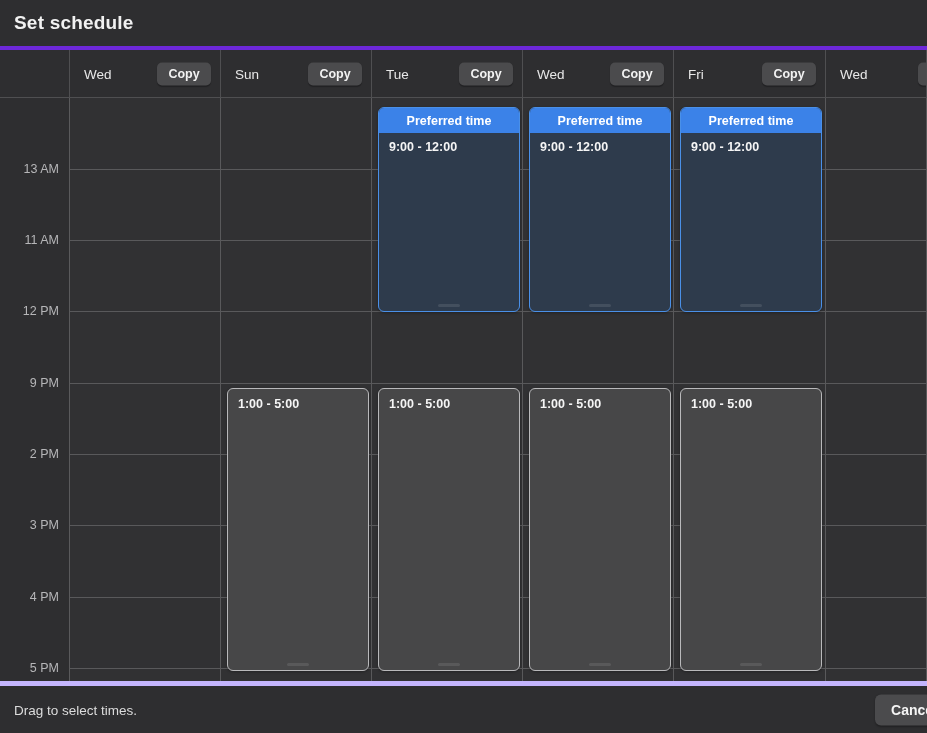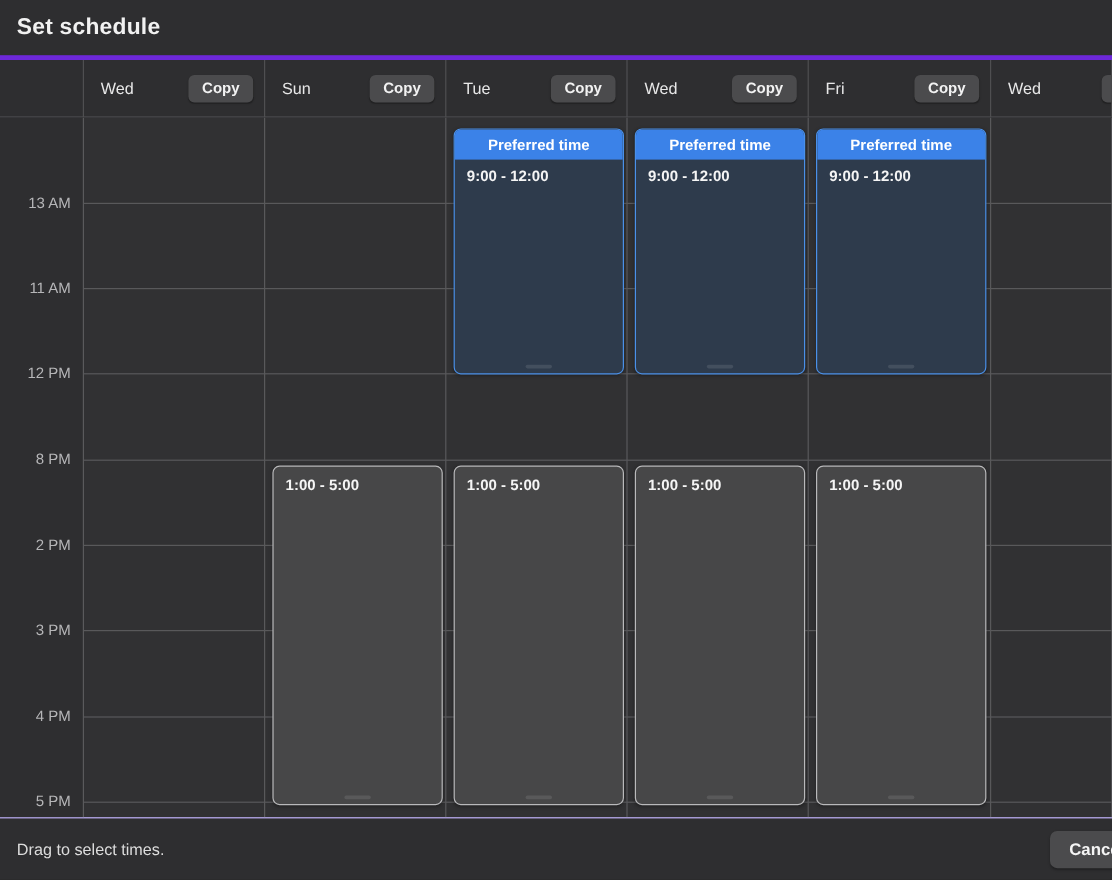--- a/index.html
+++ b/index.html
@@ -181,21 +181,21 @@
     border-radius: 2px;
     background: rgba(255,255,255,0.10);
   }
 
   
   .footer {
     position: absolute;
     left: 0; top: 681px;
     width: 927px; height: 52px;
     background: #2e2e30;
-    border-top: 1px solid #c4b5fd;
+    border-top: 5px solid #c4b5fd;
   }
   .footer-hint {
     position: absolute;
     left: 14px; top: 50%;
     transform: translateY(-50%);
     font-size: 13.5px;
     color: #dcdcdc;
     white-space: nowrap;
   }
   .cancel-btn {
@@ -274,21 +274,21 @@
         <div class="col-line" style="left: 522px;"></div>
         <div class="col-line" style="left: 673px;"></div>
         <div class="col-line" style="left: 825px;"></div>
         <div class="col-line" style="left: 926px;"></div>
       </div>
     <div class="time-gutter">
       <div id="time-labels">
           <div class="time-label" style="top: 71px;">13 AM</div>
           <div class="time-label" style="top: 142px;">11 AM</div>
           <div class="time-label" style="top: 213px;">12 PM</div>
-          <div class="time-label" style="top: 285px;">8 PM</div>
+          <div class="time-label" style="top: 285px;">9 PM</div>
           <div class="time-label" style="top: 356px;">2 PM</div>
           <div class="time-label" style="top: 427px;">3 PM</div>
           <div class="time-label" style="top: 499px;">4 PM</div>
           <div class="time-label" style="top: 570px;">5 PM</div>
         </div>
     </div>
     <div id="events">
         <div class="event preferred" style="left: 378px; top: 9px; width: 142px; height: 205px;">
           <div class="ev-head">
             <span class="ev-head-text">Preferred time</span>

